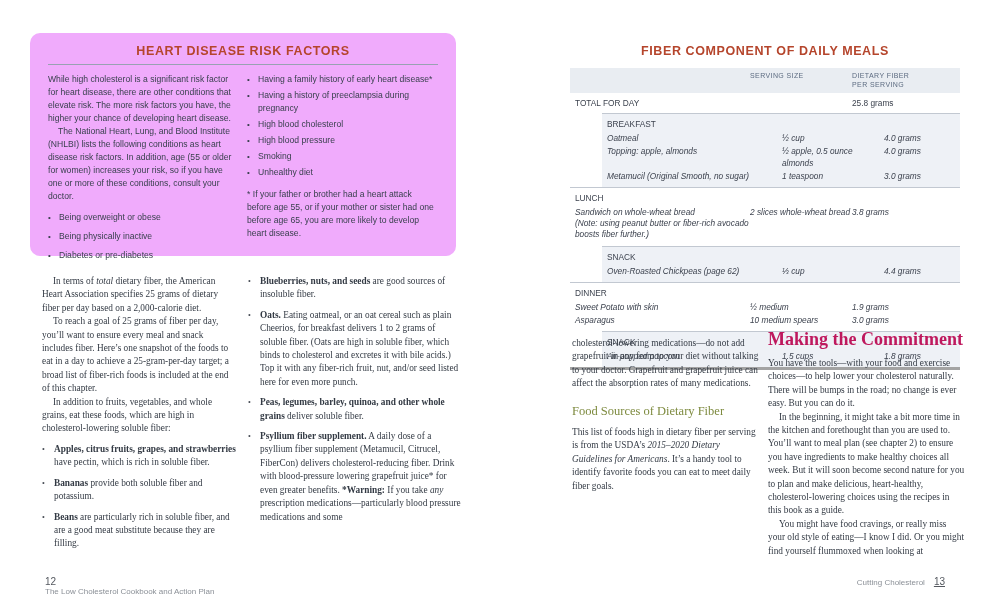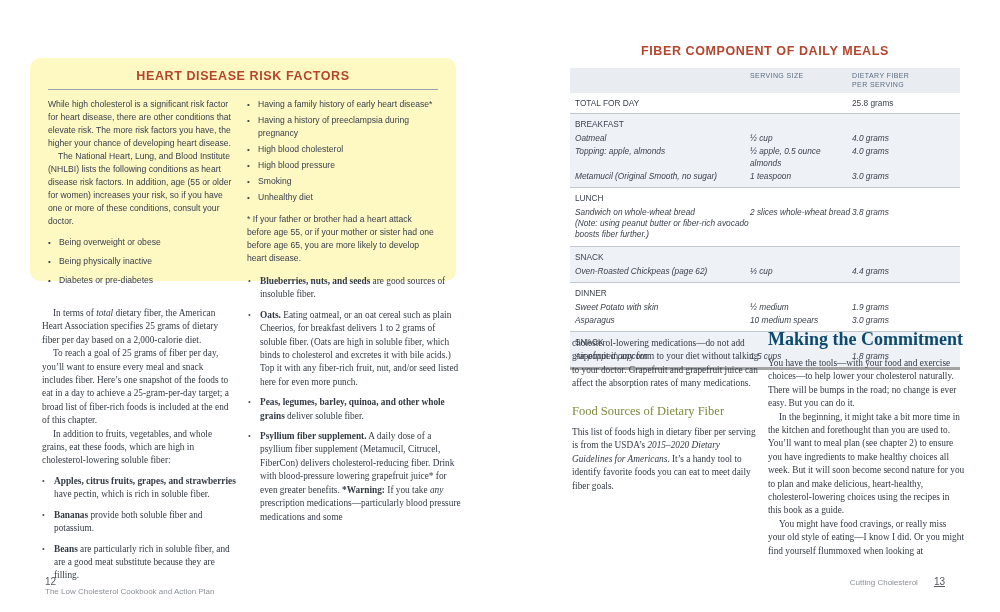--- a/index.html
+++ b/index.html
@@ -3,81 +3,81 @@
 <meta charset="utf-8">
 <style>
   html,body{margin:0;padding:0;background:#fff;}
   .page{position:relative;width:1000px;height:612px;background:#ffffff;overflow:hidden;
         font-family:"Liberation Sans",sans-serif;color:#39404e;}
   .b{font-weight:bold;}
   .i{font-style:italic;}
 
   
   .riskbox{position:absolute;left:30px;top:33px;width:426px;height:223px;
-           background:#fef9c3;border-radius:10px;margin-top:25px;}
+           background:#f0abfc;border-radius:10px;}
   .riskbox-title{text-align:center;color:#b5452c;font-weight:bold;font-size:12.5px;
                  letter-spacing:.6px;padding-top:11px;}
   .riskbox-rule{border:none;border-top:1px solid #98a2b2;margin:6px 18px 8px;}
   .riskbox-cols{display:flex;padding:0 18px;gap:14px;font-size:8.6px;line-height:13px;}
   .riskcol1{width:187px;}
   .riskcol2{width:193px;}
   .riskbox .para{margin:0;}
   .riskbox .para.indent{text-indent:10px;}
   .riskbox .bullets1{margin-top:8px;}
   .riskcol1 .bullet{margin-bottom:6px;}
   .riskcol2 .bullet{margin-bottom:3px;}
   .bullet{display:flex;}
   .bullet .dot{flex:none;width:11px;font-size:8px;}
   .riskbox-footnote{margin-top:9px;font-size:8.6px;line-height:13px;}
 
   
   .body-col{position:absolute;top:275px;font-family:"Liberation Serif",serif;
             font-size:9.3px;line-height:13.4px;color:#333a44;}
-  .lcol1{left:42px;width:194px;margin-top:32px;}
+  .lcol1{left:42px;width:194px;}
   .lcol2{left:248px;width:216px;}
   .body-col .para{margin:0;}
   .body-col .para.indent{text-indent:11px;}
   .body-col .bullets{margin-top:7px;}
   .body-col .bullet{margin-bottom:7px;}
   .body-col .bullet .dot{width:12px;font-size:8px;color:#4a4f58;}
 
   
   .footer{position:absolute;top:576px;display:flex;align-items:baseline;}
   .footer-left{left:34px;flex-direction:column;}
   .footer-right{right:55px;}
   .page-num{font-size:10px;color:#54585f;}
   .footer-title{font-size:8px;color:#8b9097;}
   .footer-left .footer-title{margin-left:11px;}
-  .footer-right .page-num{margin-left:16px;text-decoration:underline;}
+  .footer-right .page-num{margin-left:9px;text-decoration:underline;}
 
   
   .rtable-title{position:absolute;left:570px;top:44px;width:390px;text-align:center;
                 color:#b5452c;font-weight:bold;font-size:12.5px;letter-spacing:.6px;}
   .ftable{position:absolute;left:570px;top:68px;width:390px;font-size:8.3px;color:#3c424e;}
   .thead{display:flex;background:#e9edf2;padding:4px 0 4px;color:#5c6b80;font-size:7px;
          letter-spacing:.4px;line-height:8.5px;}
   .thead .tc1{width:180px;}
   .tc1{width:180px;box-sizing:border-box;padding-left:5px;}
   .tc2{width:102px;}
   .tc3{flex:1;}
   .total-row{display:flex;padding:5px 0 5px;}
   .ftable-body{border-bottom:3px solid #a3a3a3;}
   .tsection{border-top:1px solid #c2c8d1;padding:4px 0 5px;}
-  .tsection.shaded{background:#eef1f6;}
+  .tsection.shaded{background:#eef1f6;margin-left:32px;}
   .tsec-label{padding-left:5px;margin-bottom:1px;line-height:12px;}
   .trow{display:flex;line-height:12px;padding:.5px 0;font-style:italic;}
   .tnote{line-height:11.5px;}
 
   
   .rcol1{left:572px;width:190px;}
   .rcol2{left:768px;top:328px;width:197px;}
   .subhead-green{font-family:"Liberation Serif",serif;font-size:12.5px;color:#7d8a3e;
                  margin:14px 0 8px;}
   .head-commit{font-family:"Liberation Serif",serif;font-size:18px;font-weight:bold;
-               color:#0c4a6e;margin:0 0 7px;line-height:22px;}
+               color:#be185d;margin:0 0 7px;line-height:22px;}
 </style>
 </head>
 <body>
 
 <div class="page">
 
   <div class="riskbox">
     <div class="riskbox-title">HEART DISEASE RISK FACTORS</div>
     <hr class="riskbox-rule">
     <div class="riskbox-cols">

